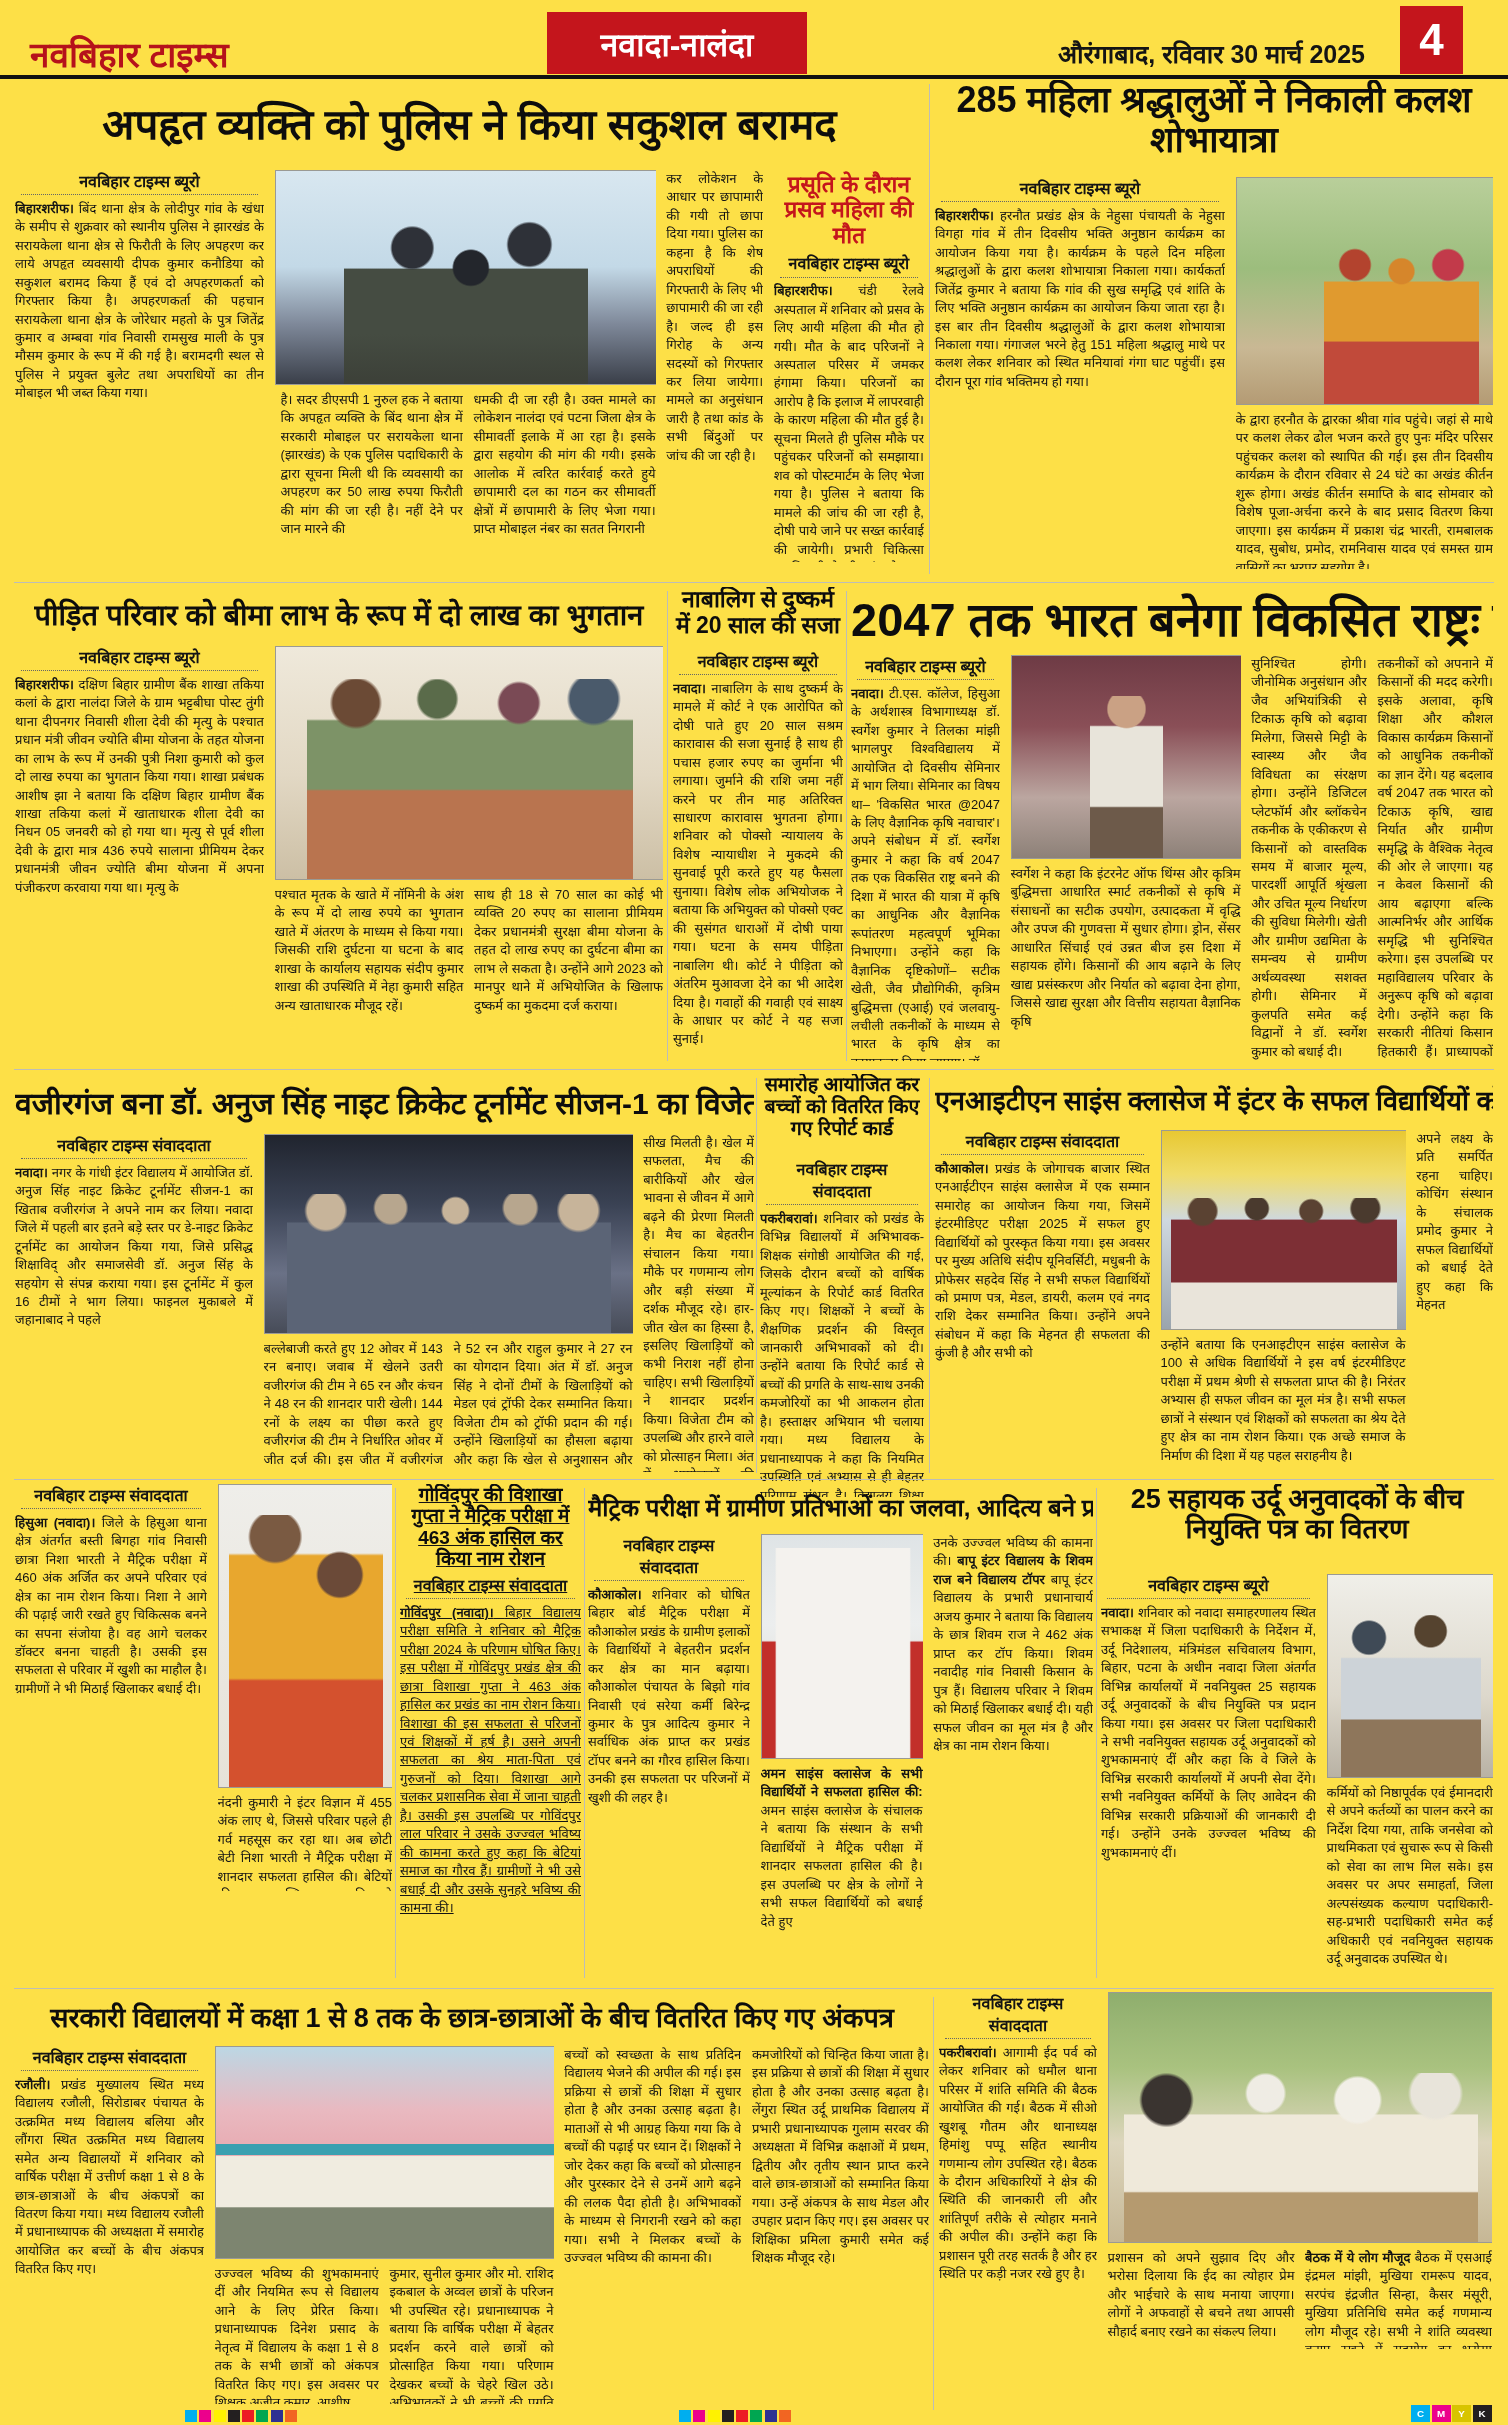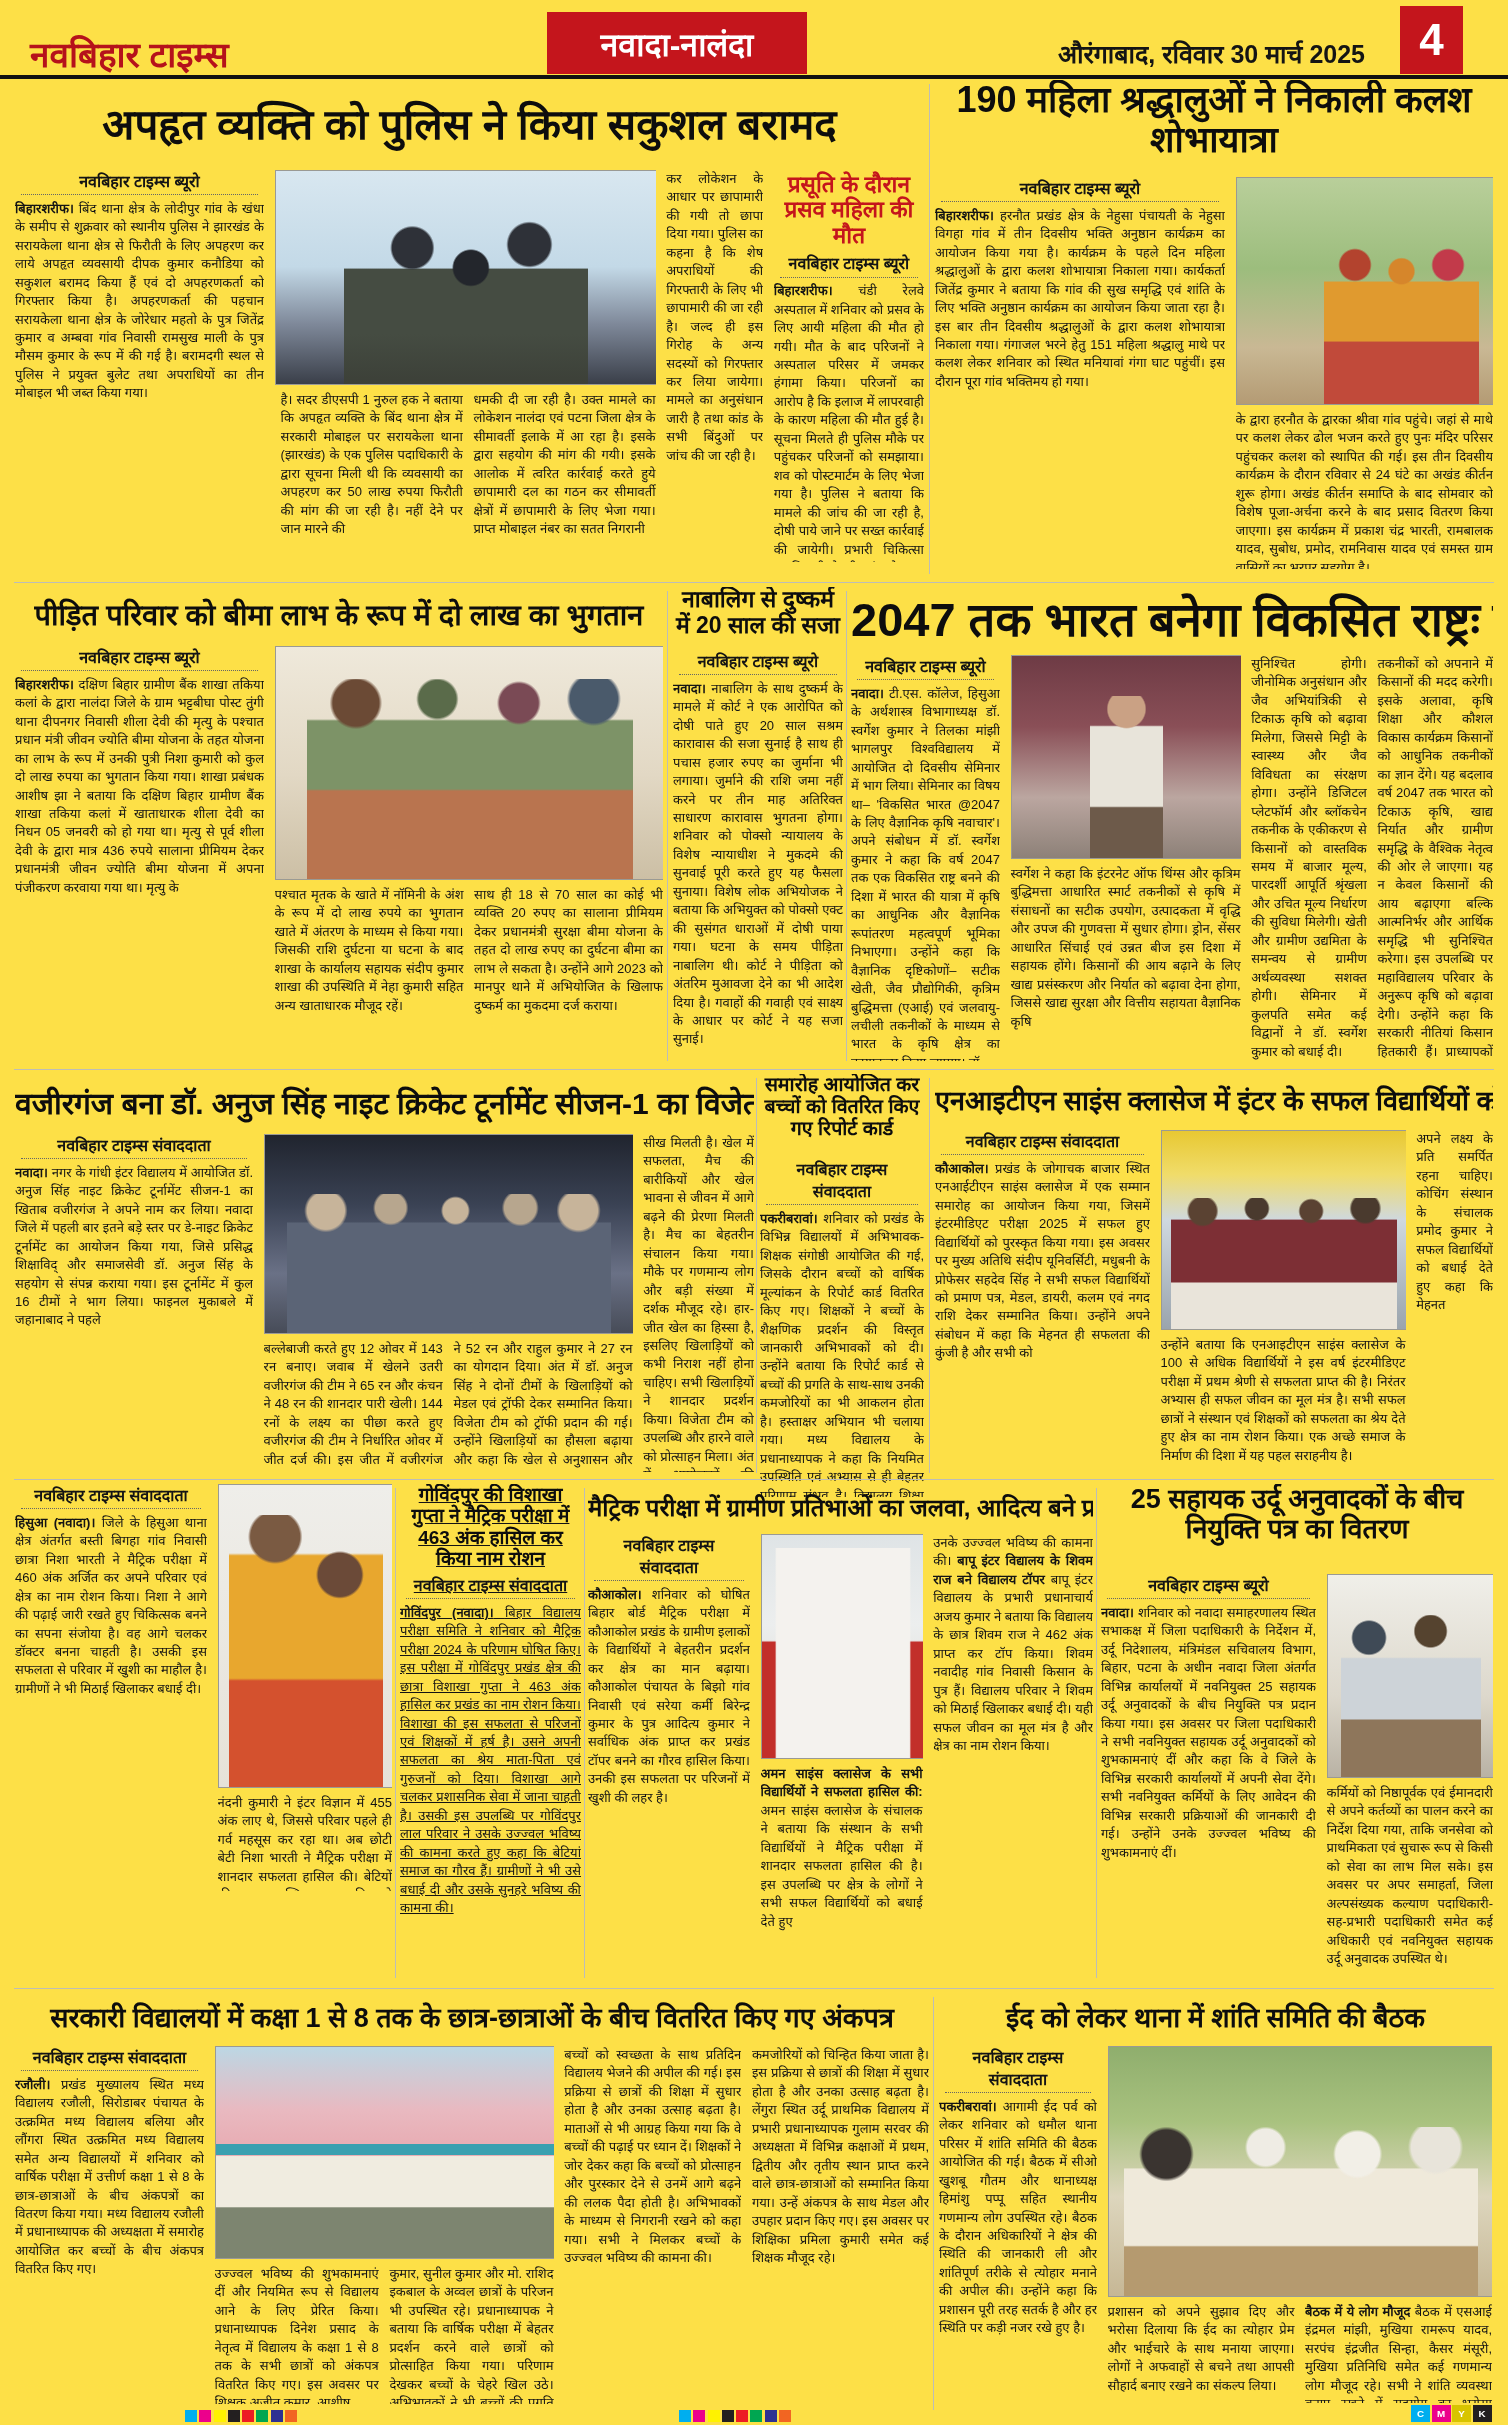--- a/index.html
+++ b/index.html
@@ -135,21 +135,21 @@
       </div>
       <div class="col">
         <div class="redhead">प्रसूति के दौरान प्रसव महिला की मौत</div>
         <div class="byline">नवबिहार टाइम्स ब्यूरो</div>
         <p><span class="dl">बिहारशरीफ।</span> <span>चंडी रेलवे अस्पताल में शनिवार को प्रसव के लिए आयी महिला की मौत हो गयी। मौत के बाद परिजनों ने अस्पताल परिसर में जमकर हंगामा किया। परिजनों का आरोप है कि इलाज में लापरवाही के कारण महिला की मौत हुई है। सूचना मिलते ही पुलिस मौके पर पहुंचकर परिजनों को समझाया। शव को पोस्टमार्टम के लिए भेजा गया है। पुलिस ने बताया कि मामले की जांच की जा रही है, दोषी पाये जाने पर सख्त कार्रवाई की जायेगी। प्रभारी चिकित्सा पदाधिकारी ने भी जांच के बाद लापरवाही का खुलासा होने पर कार्रवाई की बात कही। घटना के बाद अस्पताल में अफरा-तफरी का माहौल रहा। समझाने के बाद परिजन शव लेकर घर चले गये।</span></p>
       </div>
     </div>
   </div>
 
   <div class="art" style="left:935px;top:80px;width:558px;height:499px;">
-    <div class="hl" style="font-size:36px;height:97px;">190 महिला श्रद्धालुओं ने निकाली कलश शोभायात्रा</div>
+    <div class="hl" style="font-size:36px;height:97px;">285 महिला श्रद्धालुओं ने निकाली कलश शोभायात्रा</div>
     <div class="cols" style="height:392px;">
       <div class="col" style="flex:0 0 290px;">
         <div class="byline">नवबिहार टाइम्स ब्यूरो</div>
         <p><span class="dl">बिहारशरीफ।</span> <span>हरनौत प्रखंड क्षेत्र के नेहुसा पंचायती के नेहुसा विगहा गांव में तीन दिवसीय भक्ति अनुष्ठान कार्यक्रम का आयोजन किया गया है। कार्यक्रम के पहले दिन महिला श्रद्धालुओं के द्वारा कलश शोभायात्रा निकाला गया। कार्यकर्ता जितेंद्र कुमार ने बताया कि गांव की सुख समृद्धि एवं शांति के लिए भक्ति अनुष्ठान कार्यक्रम का आयोजन किया जाता रहा है। इस बार तीन दिवसीय श्रद्धालुओं के द्वारा कलश शोभायात्रा निकाला गया। गंगाजल भरने हेतु 151 महिला श्रद्धालु माथे पर कलश लेकर शनिवार को स्थित मनियावां गंगा घाट पहुंचीं। इस दौरान पूरा गांव भक्तिमय हो गया।</span></p>
       </div>
       <div class="col">
         <div class="photo ph-b" style="width:100%;height:226px;"></div>
         <p style="margin-top:6px;">के द्वारा हरनौत के द्वारका श्रीवा गांव पहुंचे। जहां से माथे पर कलश लेकर ढोल भजन करते हुए पुनः मंदिर परिसर पहुंचकर कलश को स्थापित की गई। इस तीन दिवसीय कार्यक्रम के दौरान रविवार से 24 घंटे का अखंड कीर्तन शुरू होगा। अखंड कीर्तन समाप्ति के बाद सोमवार को विशेष पूजा-अर्चना करने के बाद प्रसाद वितरण किया जाएगा। इस कार्यक्रम में प्रकाश चंद्र भारती, रामबालक यादव, सुबोध, प्रमोद, रामनिवास यादव एवं समस्त ग्राम वासियों का भरपूर सहयोग है।</p>
       </div>
     </div>
@@ -338,21 +338,20 @@
       <div class="col">
           <p>बच्चों को स्वच्छता के साथ प्रतिदिन विद्यालय भेजने की अपील की गई। इस प्रक्रिया से छात्रों की शिक्षा में सुधार होता है और उनका उत्साह बढ़ता है। माताओं से भी आग्रह किया गया कि वे बच्चों की पढ़ाई पर ध्यान दें। शिक्षकों ने जोर देकर कहा कि बच्चों को प्रोत्साहन और पुरस्कार देने से उनमें आगे बढ़ने की ललक पैदा होती है। अभिभावकों के माध्यम से निगरानी रखने को कहा गया। सभी ने मिलकर बच्चों के उज्ज्वल भविष्य की कामना की।</p>
         </div>
       <div class="col">
           <p>कमजोरियों को चिन्हित किया जाता है। इस प्रक्रिया से छात्रों की शिक्षा में सुधार होता है और उनका उत्साह बढ़ता है। लेंगुरा स्थित उर्दू प्राथमिक विद्यालय में प्रभारी प्रधानाध्यापक गुलाम सरवर की अध्यक्षता में विभिन्न कक्षाओं में प्रथम, द्वितीय और तृतीय स्थान प्राप्त करने वाले छात्र-छात्राओं को सम्मानित किया गया। उन्हें अंकपत्र के साथ मेडल और उपहार प्रदान किए गए। इस अवसर पर शिक्षिका प्रमिला कुमारी समेत कई शिक्षक मौजूद रहे।</p>
         </div>
     </div>
   </div>
 
   <div class="art" style="left:939px;top:1992px;width:553px;height:421px;">
-    <div class="hl nowrap" style="font-size:27px;height:54px;line-height:53px;">ईद को लेकर थाना में शांति समिति की बैठक</div>
     <div class="cols" style="height:360px;">
       <div class="col" style="flex:0 0 158px;">
         <div class="byline">नवबिहार टाइम्स संवाददाता</div>
         <p><span class="dl">पकरीबरावां।</span> <span>आगामी ईद पर्व को लेकर शनिवार को धमौल थाना परिसर में शांति समिति की बैठक आयोजित की गई। बैठक में सीओ खुशबू गौतम और थानाध्यक्ष हिमांशु पप्पू सहित स्थानीय गणमान्य लोग उपस्थित रहे। बैठक के दौरान अधिकारियों ने क्षेत्र की स्थिति की जानकारी ली और शांतिपूर्ण तरीके से त्योहार मनाने की अपील की। उन्होंने कहा कि प्रशासन पूरी तरह सतर्क है और हर स्थिति पर कड़ी नजर रखे हुए है।</span></p>
       </div>
       <div class="col">
         <div class="photo ph-n" style="width:100%;height:249px;"></div>
         <div class="subcols" style="margin-top:6px;height:100px;">
           <div class="col">
               <p>प्रशासन को अपने सुझाव दिए और भरोसा दिलाया कि ईद का त्योहार प्रेम और भाईचारे के साथ मनाया जाएगा। लोगों ने अफवाहों से बचने तथा आपसी सौहार्द बनाए रखने का संकल्प लिया।</p>

